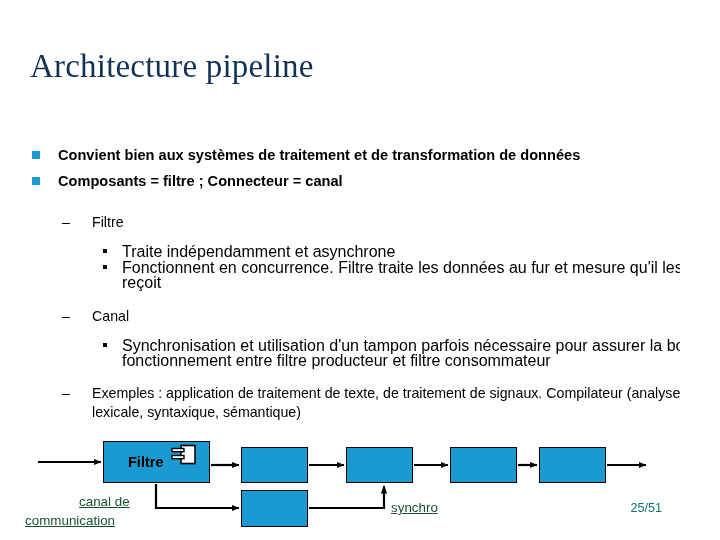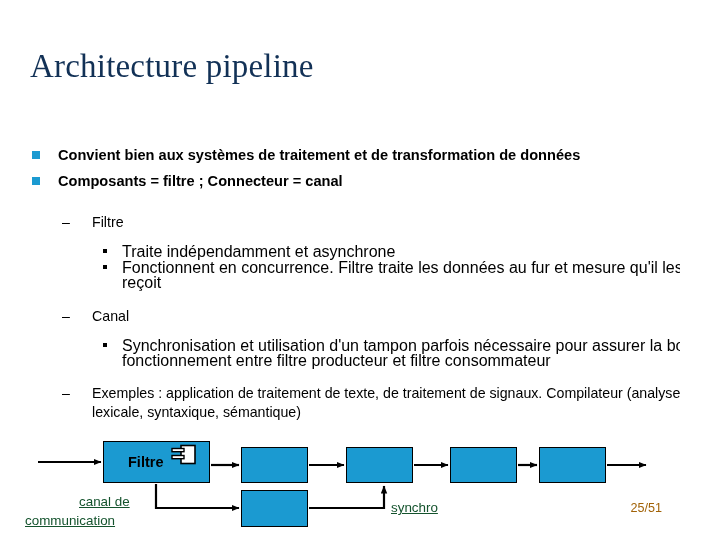--- a/index.html
+++ b/index.html
@@ -128,21 +128,21 @@
     color: #14532d;
     white-space: nowrap;
     text-decoration: underline;
   }
 
   #page-num {
     position: absolute;
     right: 18px;
     top: 501px;
     font-size: 12.6px;
-    color: #a16207;
+    color: #0f766e;
   }
 
   
   .filter-glyph {
     position: absolute;
     left: 170px;
     top: 443px;
     width: 28px;
     height: 26px;
   }

